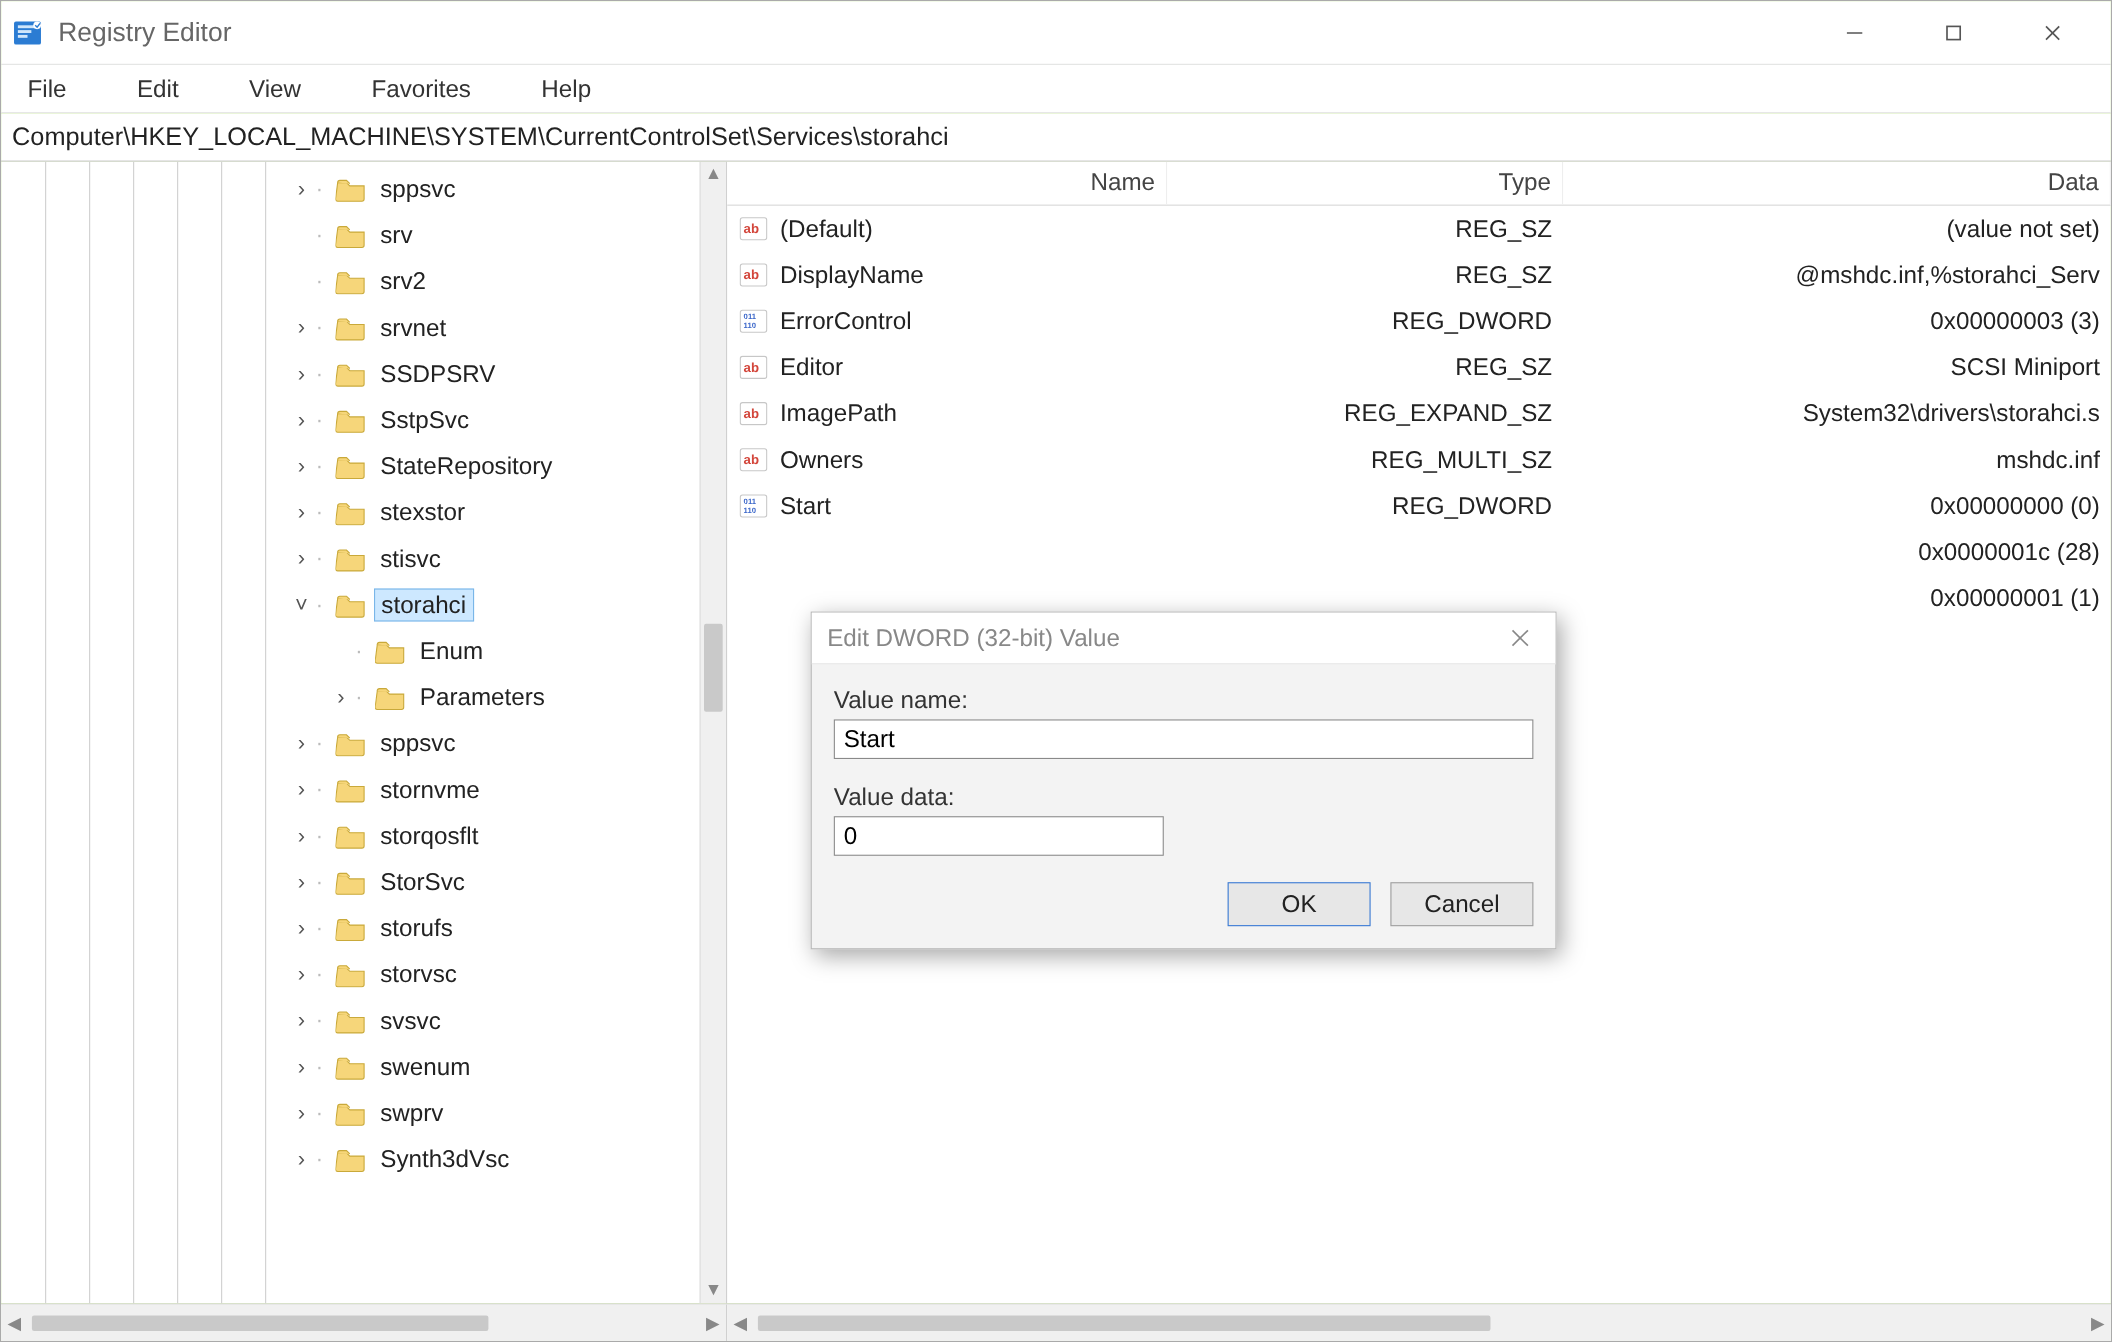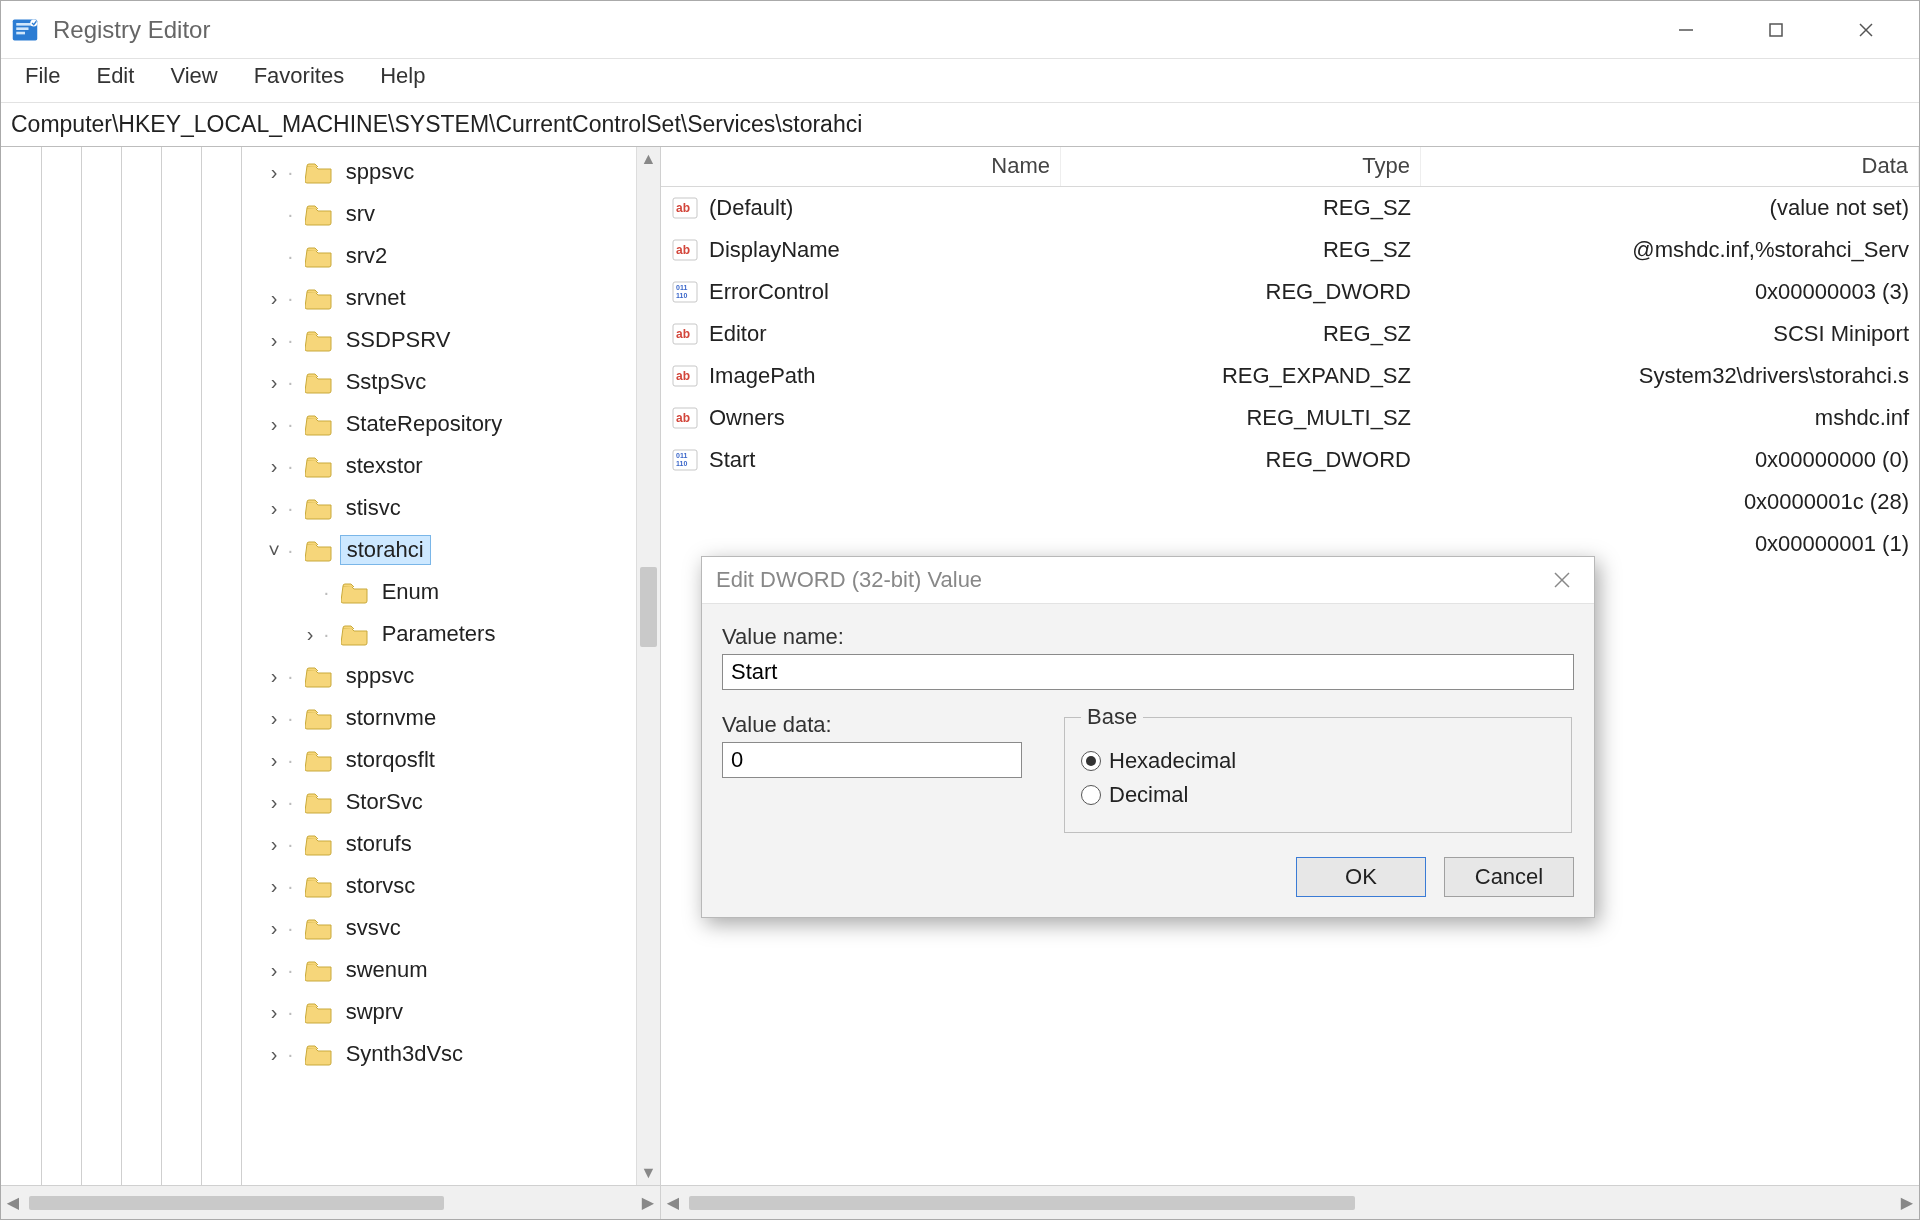--- a/index.html
+++ b/index.html
@@ -37,25 +37,27 @@
   .win-controls { margin-left: auto; display: flex; }
   .win-controls .wc {
     width: 90px; height: 58px;
     display: flex; align-items: center; justify-content: center;
     color: #666; font-size: 26px;
   }
 
   
   .menubar {
     display: flex;
+    align-items: center;
     height: 44px;
     padding: 0 6px;
     color: #333;
     border-bottom: 1px solid #e2e2e2;
     background: #fff;
+    gap: 28px;
   }
   .menubar .mitem {
     padding: 4px 18px;
   }
 
   
   .addressbar {
     height: 44px;
     display: flex; align-items: center;
     padding: 0 10px;
@@ -182,22 +184,22 @@
   }
   .hscroll .arrow { width: 24px; height: 100%; display:flex; align-items:center; justify-content:center; color:#888; font-size:16px;}
   .hscroll .track { flex:1; height: 18px; background:#f0f0f0; position:relative; }
   .hscroll .thumb { position:absolute; top:2px; bottom:2px; left:4px; width:68%; background:#c9c9c9; border-radius:2px; }
   .hscroll.left { width: 660px; border-right:1px solid #d0d0d0;}
   .hscroll.right { flex:1; }
 
   
   .dialog {
     position: absolute;
-    top: 555px; left: 700px;
-    width: 894px;
+    top: 555px; left: 736px;
+    width: 678px;
     background: #f3f3f3;
     border: 1px solid #b8b8b8;
     box-shadow: 4px 6px 20px rgba(0,0,0,.35);
     font-size: 22px;
   }
   .dialog .dlg-titlebar {
     display: flex; align-items: center;
     padding: 10px 14px;
     background: #fff;
     color: #888;
@@ -709,31 +711,20 @@
       </span>
     </div>
     <div class="dlg-body">
       <label class="lbl">Value name:</label>
       <input type="text" readonly="" value="Start" style="">
       <div class="dlg-row">
         <div class="val-col">
           <label class="lbl">Value data:</label>
           <input type="text" value="0" style="">
         </div>
-        <fieldset style="flex:1">
-          <legend>Base</legend>
-          <div class="radio-row">
-            <span class="radio checked"></span>
-            <span>Hexadecimal</span>
-          </div>
-          <div class="radio-row">
-            <span class="radio"></span>
-            <span>Decimal</span>
-          </div>
-        </fieldset>
       </div>
     </div>
     <div class="dlg-buttons">
       <div class="btn default">OK</div>
       <div class="btn">Cancel</div>
     </div>
   </div>
 
 </div>
 

